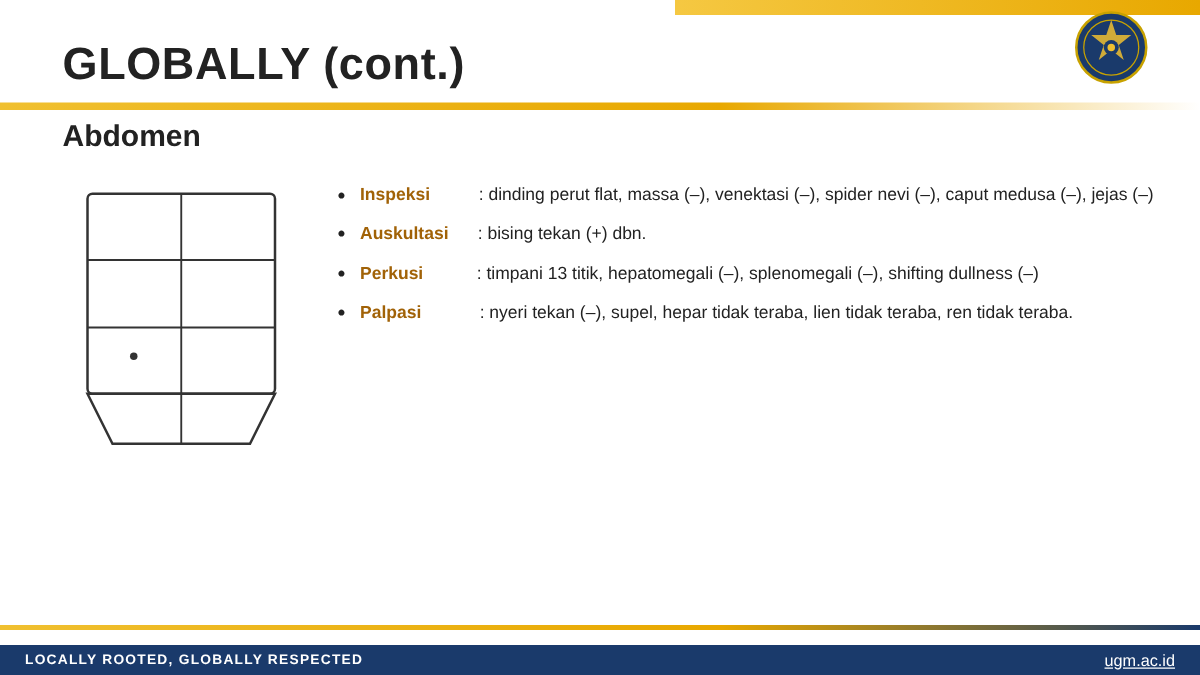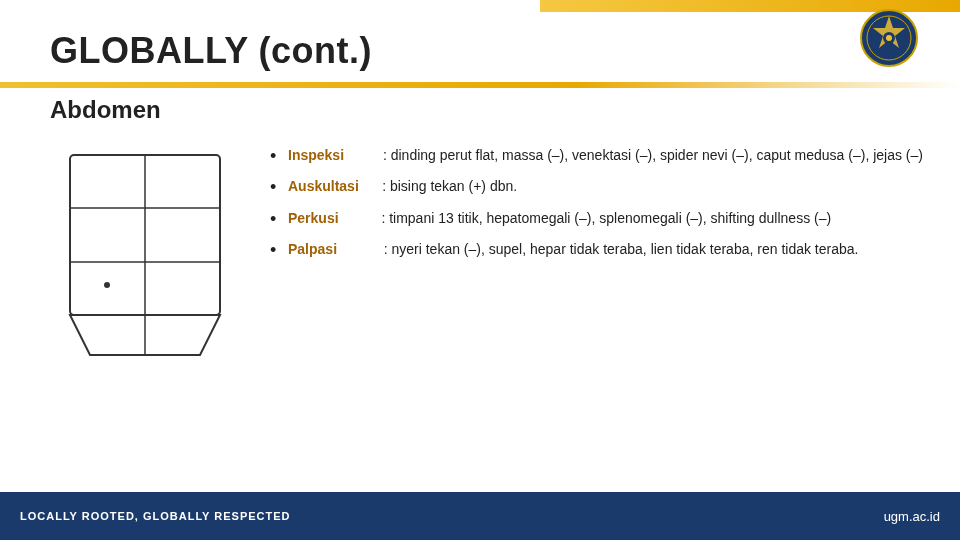--- a/index.html
+++ b/index.html
@@ -128,39 +128,40 @@
       font-weight: bold;
       color: #a16207;
     }
 
     
     .bottom-bar {
       position: absolute;
       bottom: 0;
       left: 0;
       right: 0;
-      height: 48px;
+      height: 24px;
       background: #1a3a6b;
       display: flex;
       align-items: center;
       justify-content: space-between;
       padding: 0 20px;
       gap: 48px;
     }
 
     .bottom-tagline {
       color: #fff;
       font-size: 11px;
       font-weight: bold;
       letter-spacing: 1px;
     }
 
     .bottom-website {
       color: #fff;
       font-size: 13px;
+      text-decoration: underline;
     }
 
     .bottom-gold-line {
       position: absolute;
       bottom: 36px;
       left: 0;
       right: 0;
       height: 4px;
       background: linear-gradient(to right, #f0c030, #e8a800 60%, #1a3a6b 100%);
     }

